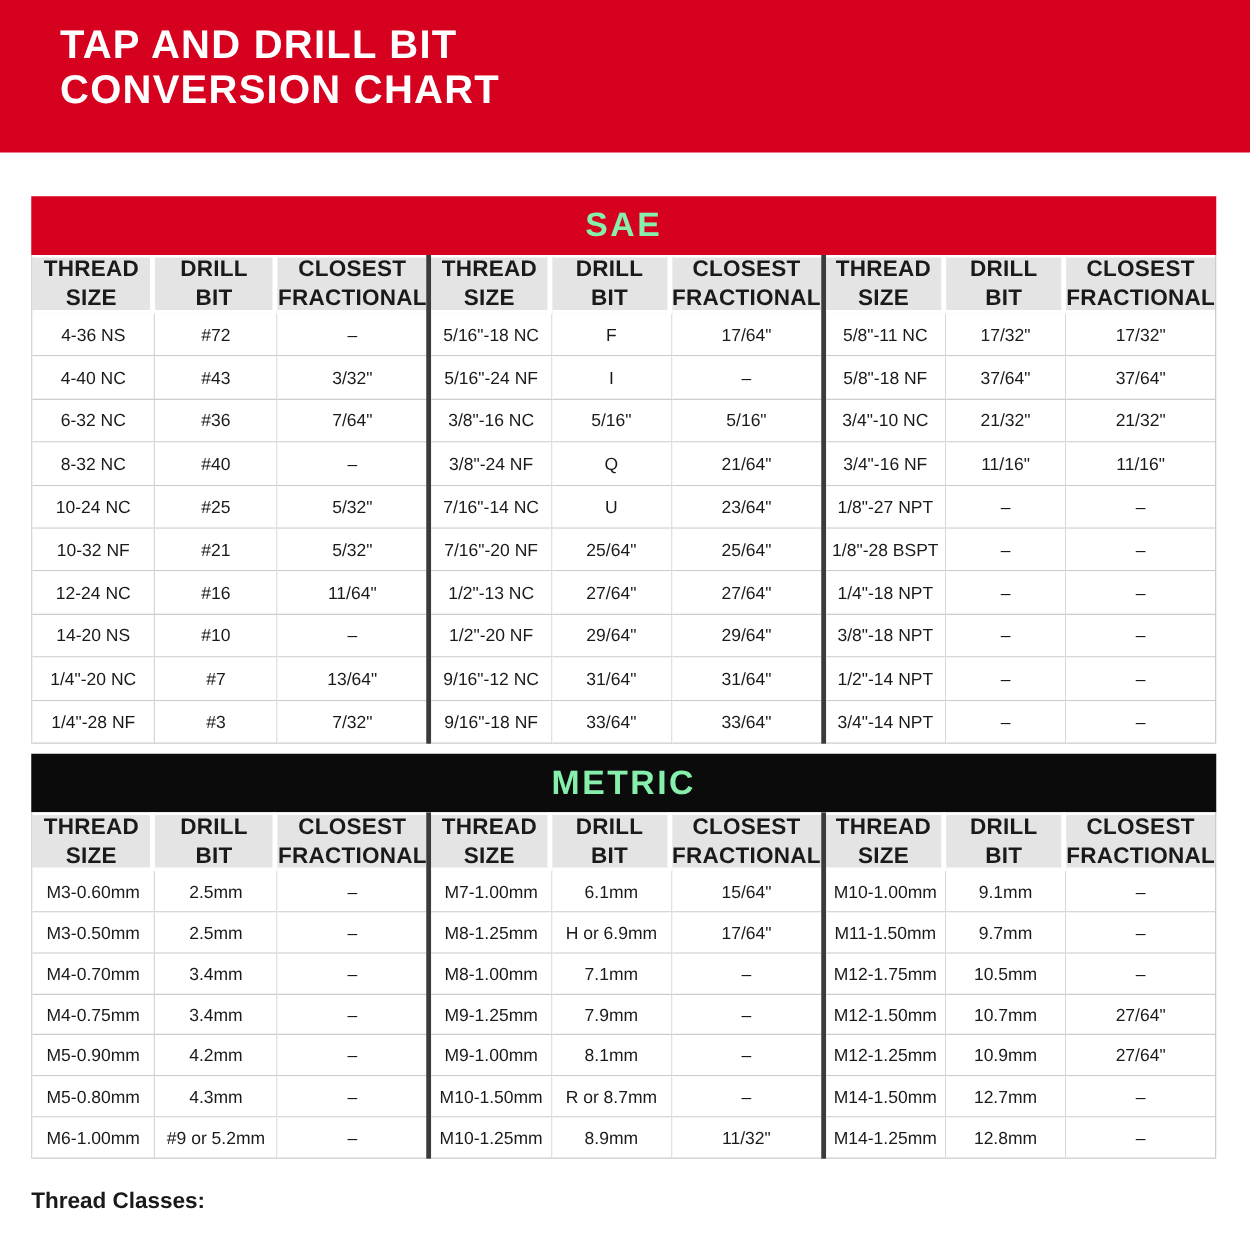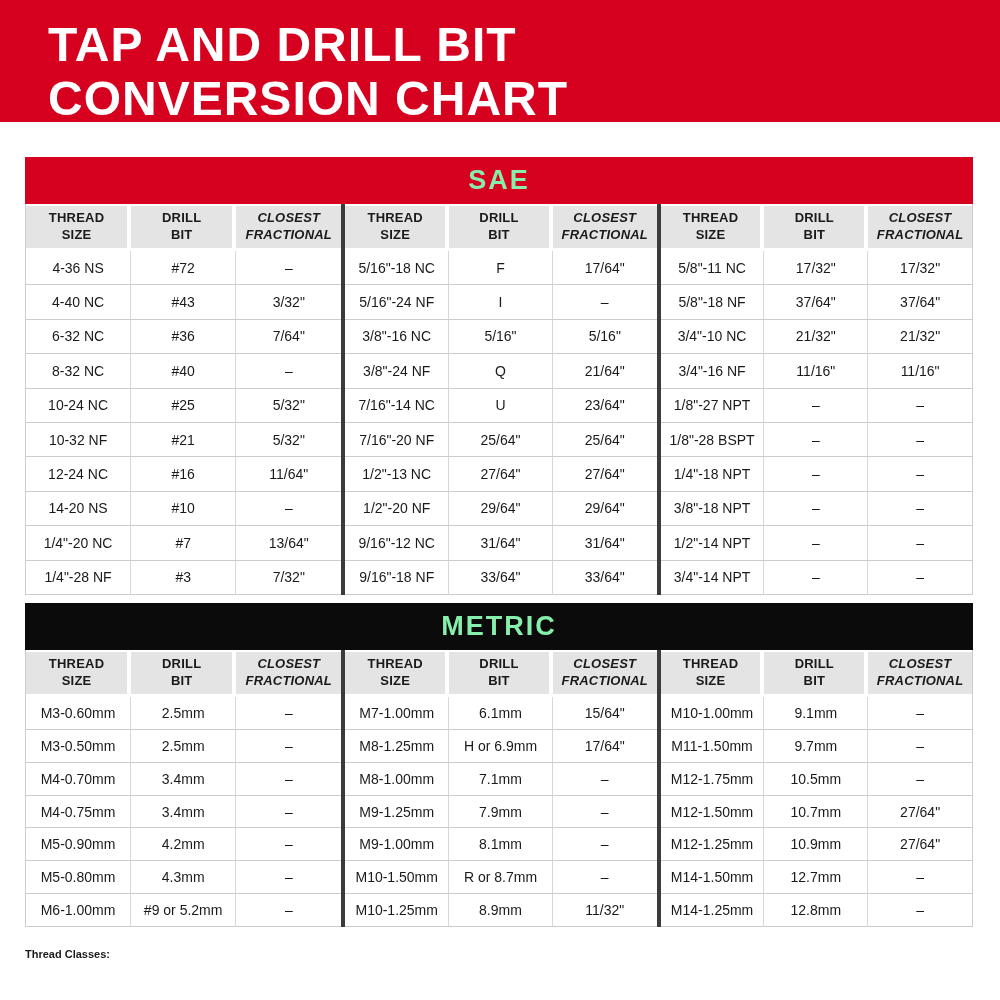--- a/index.html
+++ b/index.html
@@ -15,21 +15,21 @@
     width:1000px;height:1000px;overflow:hidden;
     font-family:"Liberation Sans", sans-serif;
     color:var(--text);
   }
   
   .banner{
     width:1000px;height:122px;background:var(--red);
     padding:18px 0 0 48px;
   }
   .banner .t{
-    color:#fff;font-weight:900;font-size:48px;line-height:1.12;
+    color:#fff;font-weight:900;font-size:32px;line-height:1.12;
     letter-spacing:1px;text-transform:uppercase;
     font-family:"Liberation Sans", sans-serif;
   }
   
   .content{margin:35px 27px 0 25px;}
   .section + .section{margin-top:8px;}
   .section-bar{
     height:47px;display:flex;align-items:center;justify-content:center;
   }
   .section-bar.red{background:var(--red);}
@@ -51,26 +51,26 @@
   .cell{
     display:flex;align-items:center;justify-content:center;
     font-size:14px;background:#fff;border-bottom:1px solid #ccc;
     white-space:nowrap;
   }
   .cell.c0,.cell.c1{border-right:1px solid #d8d8d8;}
   .cell.hdr{
     flex-direction:column;background:var(--hdr-gray);
     border-top:2px solid #fff;border-bottom:3px solid #fff;
     border-right:4px solid #fff;
-    font-weight:700;font-size:13px;line-height:1.3;
+    font-weight:700;font-size:18px;line-height:1.3;
     text-transform:uppercase;letter-spacing:0.2px;text-align:center;
   }
-  .group .cell.hdr:nth-child(3){border-right:0;font-style:italic;}
+  .group .cell.hdr:nth-child(3){border-right:0;}
   
-  .footer{margin:20px 25px 0 25px;font-size:11px;font-weight:700;line-height:1.45;}
+  .footer{margin:20px 25px 0 25px;font-size:18px;font-weight:700;line-height:1.45;}
 </style>
 </head>
 <body>
 
 <div class="banner">
   <div class="t">TAP AND DRILL BIT</div>
   <div class="t">CONVERSION CHART</div>
 </div>
 
 <div class="content">

